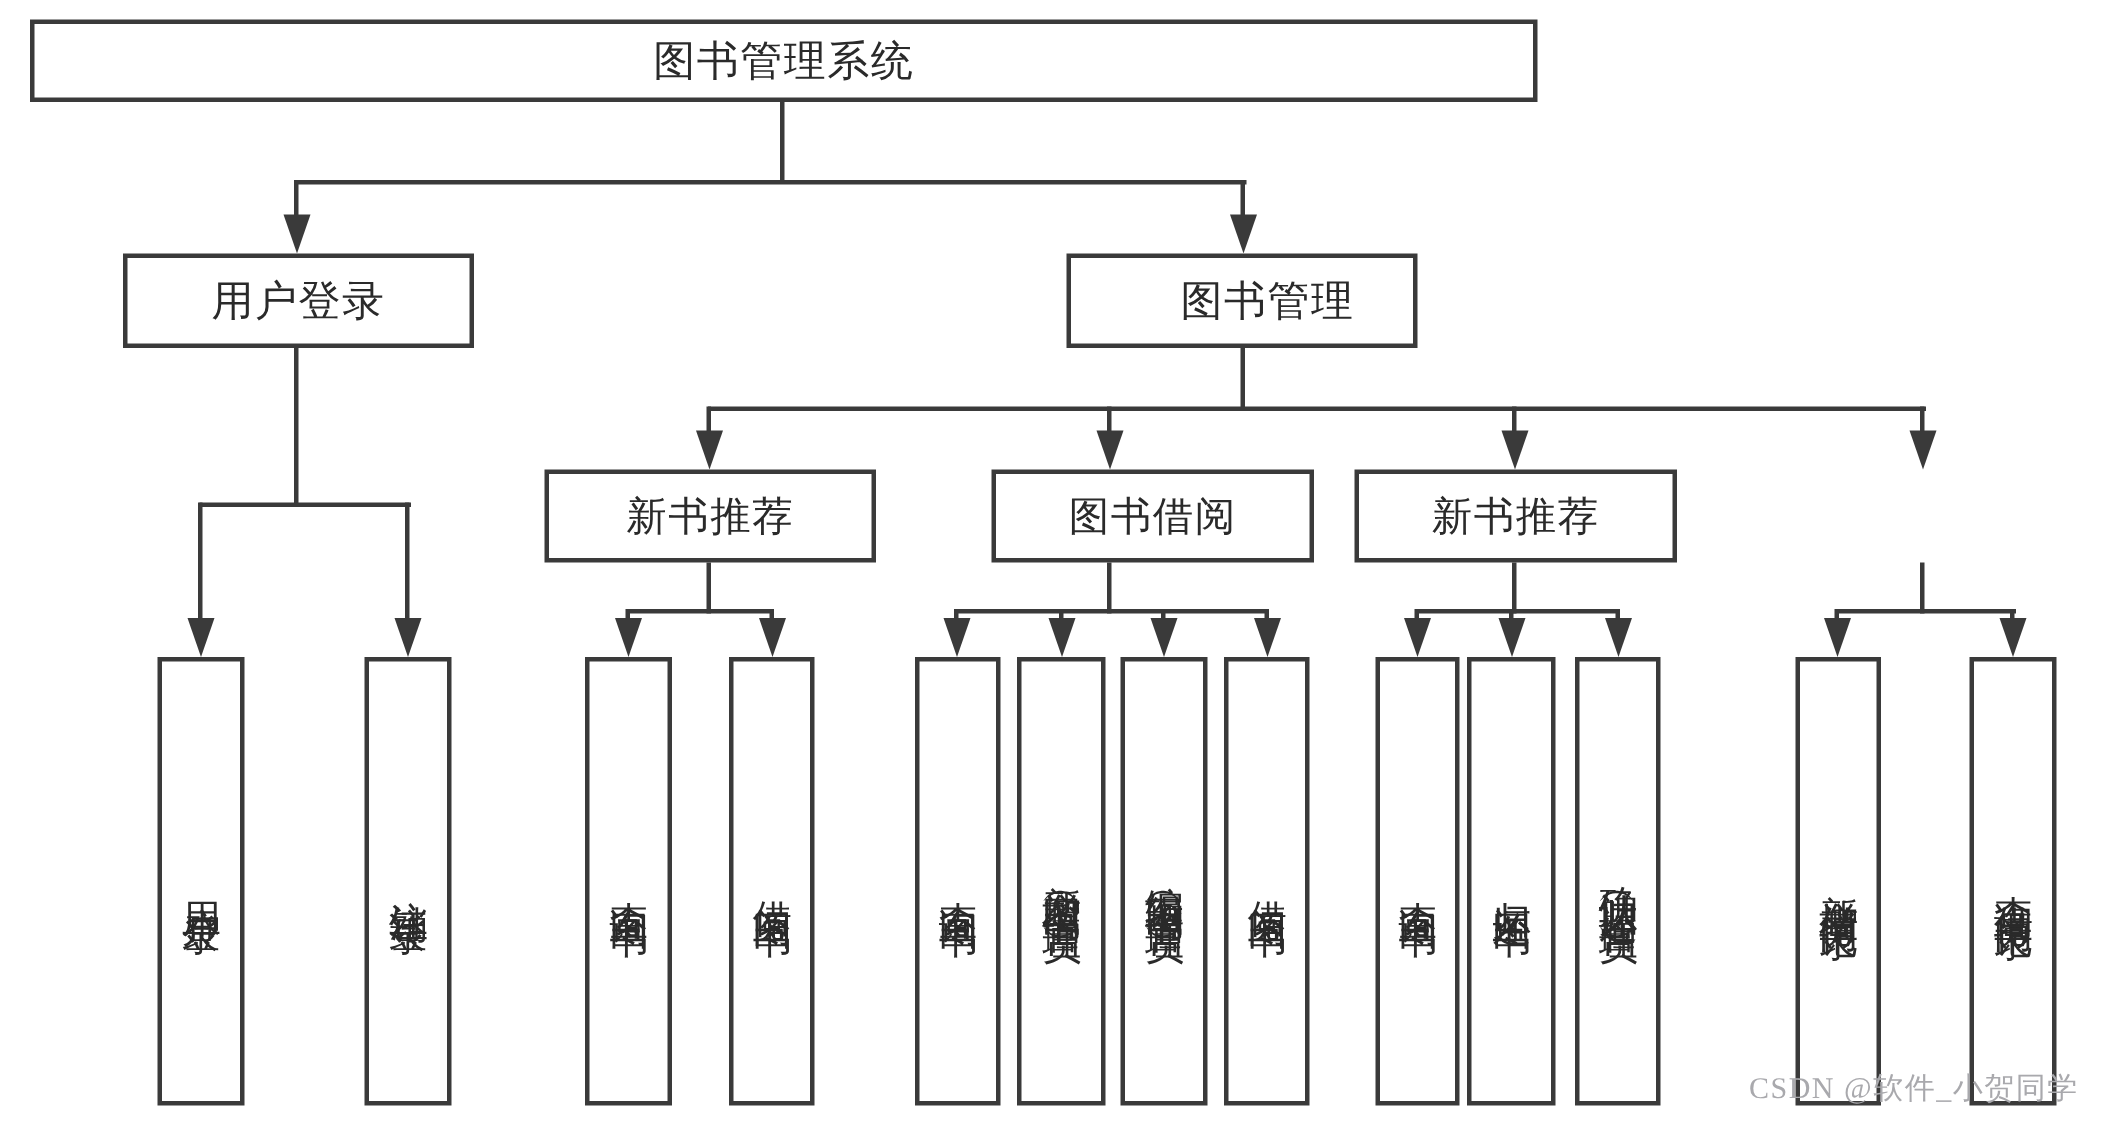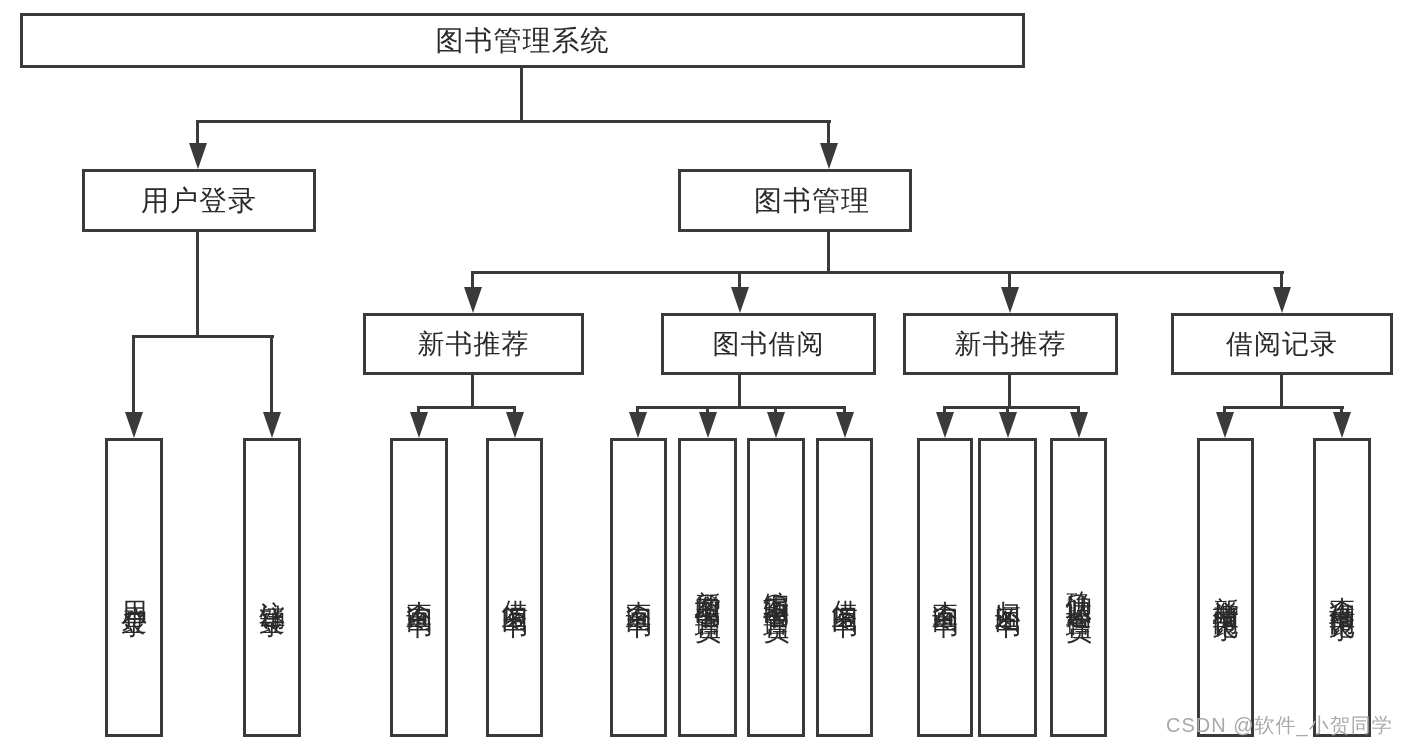--- a/index.html
+++ b/index.html
@@ -7,20 +7,21 @@
     --text:#2a2a2a;
     --box-bg:#ffffff;
     --wm:#a9a9ad;
     --bg:#ffffff;
   }
   html,body{margin:0;padding:0;background:var(--bg);}
   body{font-family:"Liberation Sans",sans-serif;}
   #canvas{
     position:relative;width:1405px;height:747px;background:var(--bg);
     overflow:hidden;
+    font-family:Liberation Serif, serif;
   }
   .box{
     position:absolute;box-sizing:border-box;background:var(--box-bg);
     border:3px solid var(--line);display:flex;align-items:center;justify-content:center;
     color:var(--text);
   }
   .hbox{font-size:27px;letter-spacing:1px;white-space:nowrap;}
   .root-box{font-size:28px;}
   .l2-box{font-size:28px;}
   .vbox .vlabel{
@@ -52,21 +53,21 @@
   <div class="vline" style="left:520px;top:68px;height:52px;"></div>
   <div class="hline" style="left:197px;top:120px;width:634px;"></div>
   <div class="vline" style="left:196px;top:120px;height:25px;"></div>
   <div class="arrow" style="left:189px;top:143px;"></div>
   <div class="vline" style="left:827px;top:120px;height:25px;"></div>
   <div class="arrow" style="left:820px;top:143px;"></div>
 
   <div class="box hbox l2-box" style="left:82px;top:169px;width:234px;height:63px;">
     <span>用户登录</span>
   </div>
-  <div class="box hbox l2-box" style="left:678px;top:169px;width:234px;height:63px;padding-left:34px;">
+  <div class="box hbox l2-box" style="left:711px;top:169px;width:234px;height:63px;padding-left:34px;">
     <span>图书管理</span>
   </div>
 
   <div class="vline" style="left:196px;top:232px;height:104px;"></div>
   <div class="hline" style="left:133px;top:335px;width:141px;"></div>
   <div class="vline" style="left:132px;top:335px;height:79px;"></div>
   <div class="arrow" style="left:125px;top:412px;"></div>
   <div class="vline" style="left:270px;top:335px;height:79px;"></div>
   <div class="arrow" style="left:263px;top:412px;"></div>
 
@@ -82,23 +83,20 @@
   <div class="arrow" style="left:1273px;top:287px;"></div>
 
   <div class="box hbox" style="left:363px;top:313px;width:221px;height:62px;justify-content:center;">
     <span>新书推荐</span>
   </div>
   <div class="box hbox" style="left:633px;top:313px;width:215px;height:62px;margin-left:28px;">
     <span>图书借阅</span>
   </div>
   <div class="box hbox" style="left:903px;top:313px;width:215px;height:62px;">
     <span>新书推荐</span>
-  </div>
-  <div class="box hbox" style="left:1171px;top:313px;width:222px;height:62px;">
-    <span>借阅记录</span>
   </div>
 
   <div class="vline" style="left:471px;top:375px;height:34px;"></div>
   <div class="hline" style="left:418px;top:406px;width:98px;"></div>
   <div class="vline" style="left:417px;top:406px;height:8px;"></div>
   <div class="arrow" style="left:410px;top:412px;"></div>
   <div class="vline" style="left:513px;top:406px;height:8px;"></div>
   <div class="arrow" style="left:506px;top:412px;"></div>
 
   <div class="vline" style="left:738px;top:375px;height:34px;"></div>

